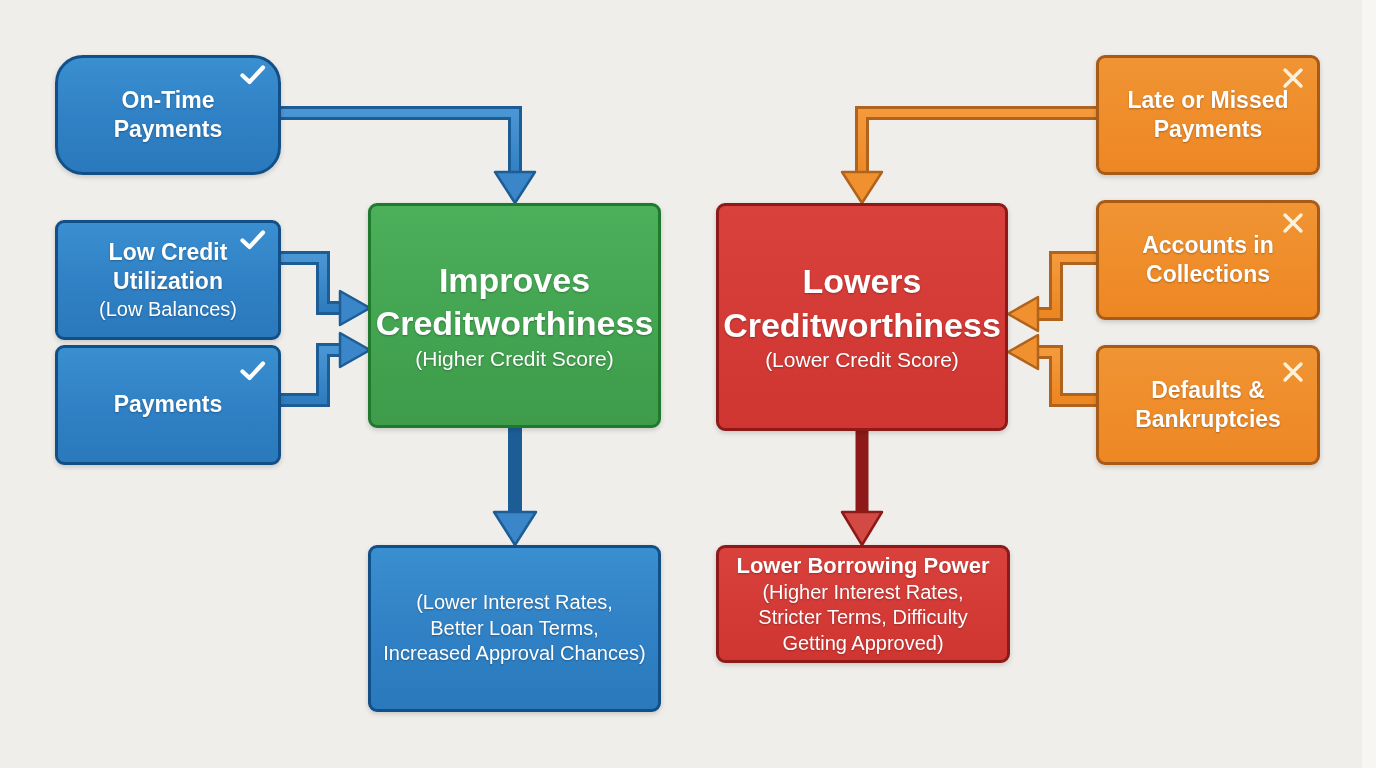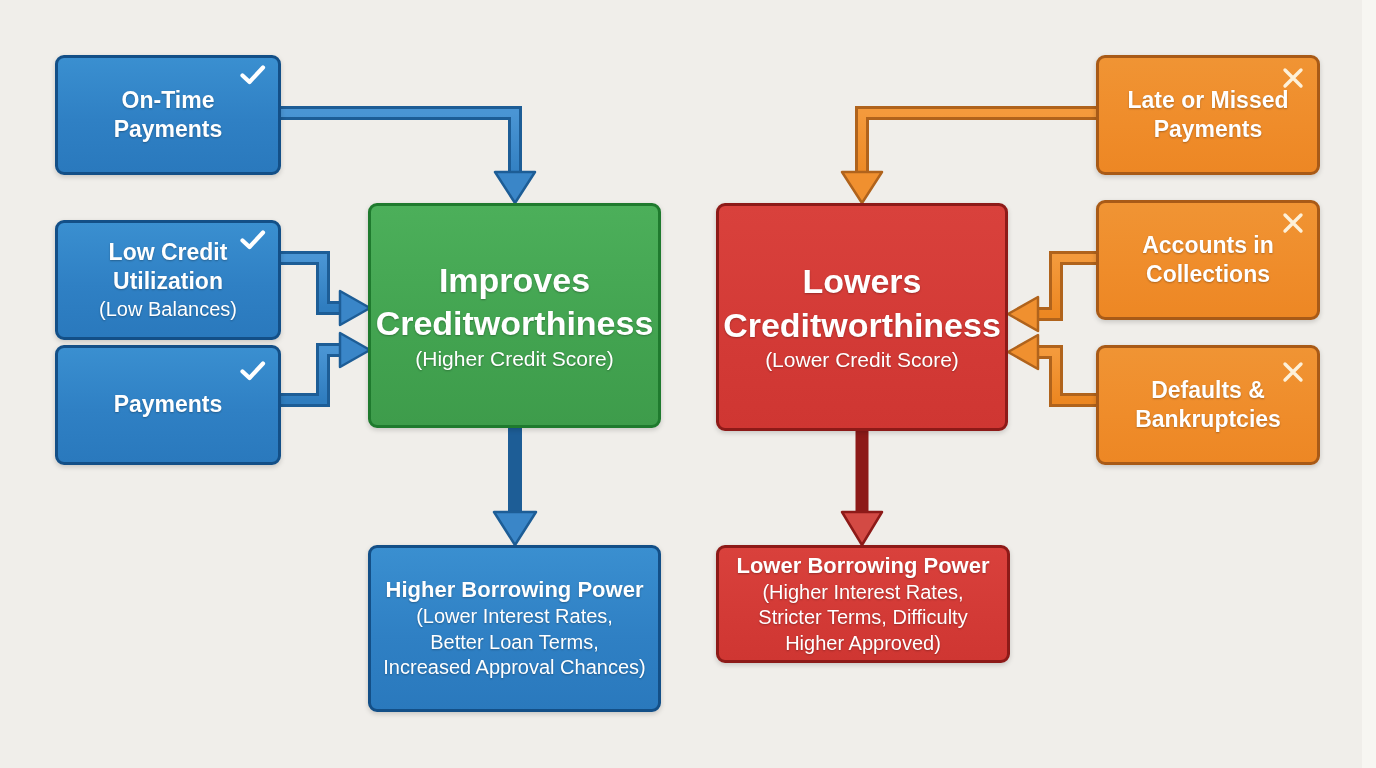--- a/index.html
+++ b/index.html
@@ -160,21 +160,21 @@
       <path d="M1008,352 L1038,335 L1038,369 Z" fill="#f0902f" stroke="#b0631c" stroke-width="2.5" stroke-linejoin="round"></path>
     </g>
 
     <g>
       <path d="M862,431 L862,524" fill="none" stroke="#8d1a18" stroke-width="13" stroke-linecap="butt"></path>
       <path d="M862,431 L862,524" fill="none" stroke="url(#gRed)" stroke-width="7" stroke-linecap="butt"></path>
       <path d="M862,545 L842,512 L882,512 Z" fill="#d34a44" stroke="#8d1a18" stroke-width="2.5" stroke-linejoin="round"></path>
     </g>
   </svg>
 
-  <div class="node n-blue" style="left:55px; top:55px; width:226px; height:120px;">
+  <div class="node n-blue" style="left:55px; top:55px; width:226px; height:120px;border-radius:28px;">
     <span class="corner-mark">
       <svg class="check-svg" width="26" height="22" viewBox="0 0 26 22" aria-hidden="true">
         <path d="M2.5,11.5 L9.5,18 L23,3.5" fill="none" stroke="#ffffff" stroke-width="4.2" stroke-linecap="round" stroke-linejoin="round"></path>
       </svg>
     </span>
     <div class="line1 t-22">On-Time</div>
     <div class="line1 t-22">Payments</div>
   </div>
 
   <div class="node n-blue" style="left:55px; top:200px; width:226px; height:120px;margin-top:20px;">
@@ -233,26 +233,25 @@
     <span class="corner-mark x-mark" style="top:12px;">
       <svg class="check-svg" width="24" height="24" viewBox="0 0 24 24" aria-hidden="true">
         <path d="M4,4 L20,20 M20,4 L4,20" fill="none" stroke="#fdf1da" stroke-width="3.4" stroke-linecap="round"></path>
       </svg>
     </span>
     <div class="line1 t-22">Defaults &amp;</div>
     <div class="line1 t-22">Bankruptcies</div>
   </div>
 
   <div class="node n-blue" style="left:368px; top:545px; width:293px; height:167px;">
-    <div class="line1 t-head">Higher Borrowing Power</div>
     <div class="sub t-body">(Lower Interest Rates,</div>
     <div class="sub t-body">Better Loan Terms,</div>
     <div class="sub t-body">Increased Approval Chances)</div>
   </div>
 
   <div class="node n-red" style="left:716px; top:545px; width:294px; height:118px;">
     <div class="line1 t-head">Lower Borrowing Power</div>
     <div class="sub t-body">(Higher Interest Rates,</div>
     <div class="sub t-body">Stricter Terms, Difficulty</div>
-    <div class="sub t-body">Higher Approved)</div>
+    <div class="sub t-body">Getting Approved)</div>
   </div>
 
 </div>
 
 </body></html>

